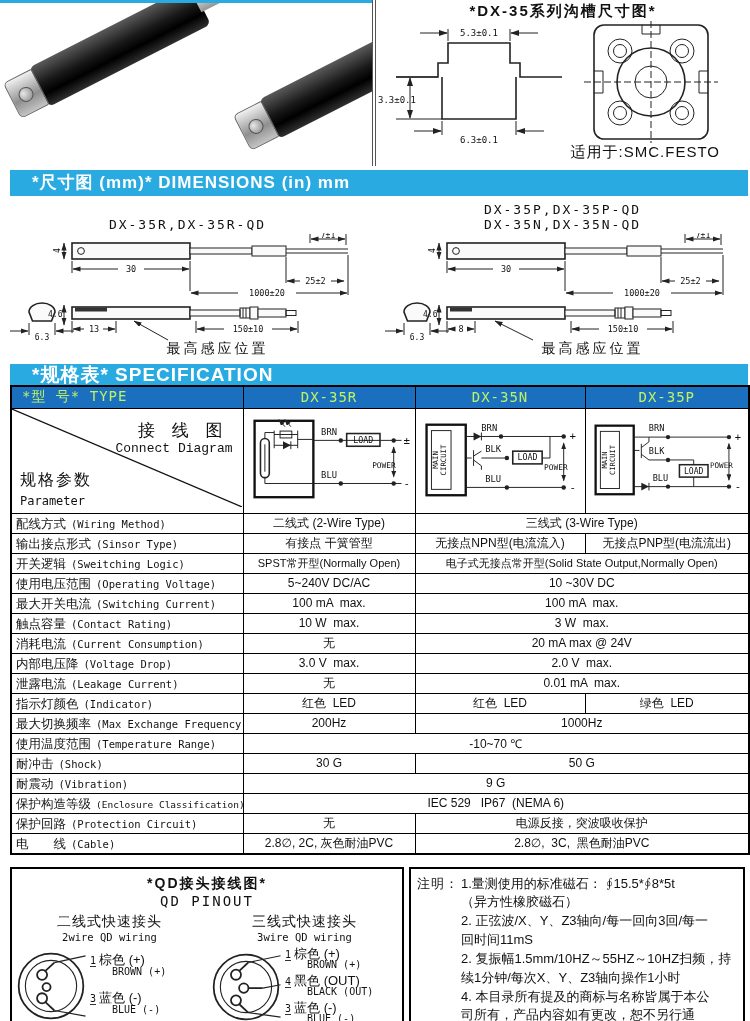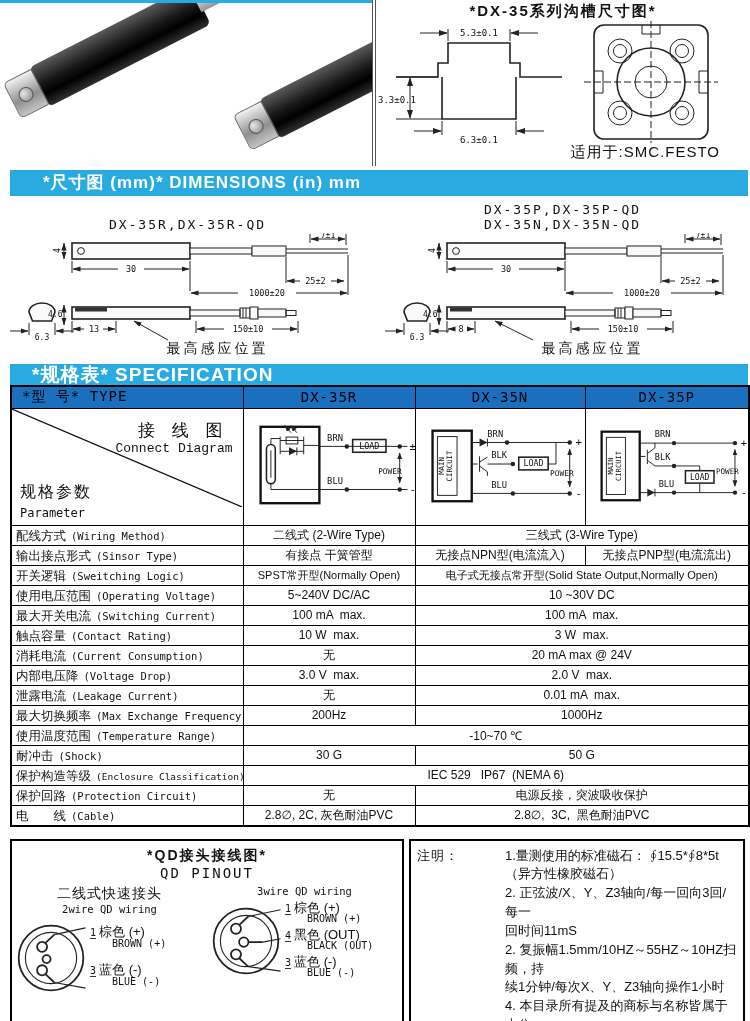--- a/index.html
+++ b/index.html
@@ -17,50 +17,50 @@
   .cable{width:230px;height:13px;background:linear-gradient(180deg,#d2d2d2,#949494);margin-left:-3px;flex:none;}
   .sensor1{left:12px;top:76px;}
   .sensor2{left:242px;top:108px;}
   .groove{position:absolute;left:372px;top:0;width:378px;height:166px;border-left:4px double #555;box-sizing:border-box;}
   .groove-title{text-align:center;font-size:15px;font-weight:bold;letter-spacing:2px;padding-top:2px;}
   .groove svg{display:block;}
   .groove-caption{position:absolute;right:30px;bottom:4px;font-size:15px;letter-spacing:1px;}
 
   
   .banner{margin-left:10px;width:738px;box-sizing:border-box;background:#29ABE2;color:#fff;font-weight:bold;letter-spacing:1px;}
-  .banner.dim{height:26px;font-size:17px;line-height:26px;padding-left:33px;margin-top:4px;}
+  .banner.dim{height:26px;font-size:17px;line-height:26px;padding-left:22px;margin-top:4px;}
   .banner.spec{height:21px;font-size:19px;line-height:21px;padding-left:22px;margin-top:6px;}
 
   
   .dims{display:flex;margin-top:4px;height:158px;}
   .dimhalf{width:375px;position:relative;}
   .dimtitle{text-align:center;font-size:13px;letter-spacing:2px;line-height:15px;}
   .dimtitles{height:32px;display:flex;flex-direction:column;justify-content:flex-end;padding-bottom:1px;}
   .dimcap{position:absolute;bottom:0;width:100%;text-align:center;font-size:14px;letter-spacing:3px;padding-left:60px;box-sizing:border-box;}
   svg text{font-family:"DejaVu Sans Mono",monospace;fill:#111;}
   .ln{stroke:#222;stroke-width:1;fill:none;}
   .ln2{stroke:#222;stroke-width:1.6;fill:none;}
   .thk{stroke:#111;stroke-width:2.4;fill:none;}
   .fill-light{fill:#fafafa;}
 
   
   table.spec{border-collapse:collapse;margin-left:10px;width:738px;table-layout:fixed;}
   table.spec td,table.spec th{border:1px solid #000;box-sizing:border-box;overflow:hidden;}
   table.spec{border:2px solid #000;}
-  tr.hdr{background:#1B6FBF;color:#000000;height:22px;}
+  tr.hdr{background:#1B6FBF;color:#bef264;height:22px;}
   tr.hdr td{font-size:14px;letter-spacing:1px;font-family:"DejaVu Sans Mono",monospace;}
   td.typelbl{padding-left:10px;}
   td.colhead{text-align:center;}
   tr.diag{height:100px;}
   td.corner{position:relative;padding:0;}
   .corner-zh{position:absolute;right:14px;top:10px;font-size:17px;letter-spacing:6px;}
   .corner-en{position:absolute;right:10px;top:32px;font-size:13px;font-family:Liberation Mono, monospace;}
   .corner-pzh{position:absolute;left:8px;bottom:22px;font-size:16px;letter-spacing:2px;}
   .corner-pen{position:absolute;left:8px;bottom:5px;font-size:12px;font-family:"DejaVu Sans Mono",monospace;}
-  td.diagcell{text-align:left;vertical-align:middle;padding:8px;}
+  td.diagcell{text-align:left;vertical-align:middle;padding:2px;}
   tr.r{height:18px;}
   td.lbl{padding:0 0 0 4px;white-space:nowrap;}
   td.lbl .zh{font-size:12.5px;}
   td.lbl .en{font-size:10.5px;margin-left:5px;font-family:"DejaVu Sans Mono",monospace;}
   td.val{text-align:center;font-size:12px;white-space:pre;padding:0 2px;}
 
   
   .bottom{display:flex;margin:12px 0 0 10px;gap:5px;}
   .qdbox{width:394px;border:2px solid #000;box-sizing:border-box;height:186px;position:relative;}
   .qdtitle1{text-align:center;font-size:14px;font-weight:bold;letter-spacing:2px;margin-top:6px;}
@@ -71,21 +71,21 @@
   .qdsub-en{text-align:center;font-size:10.5px;font-family:"DejaVu Sans Mono",monospace;}
   .qdconn{display:flex;align-items:center;margin-top:4px;}
   .pinlabels{font-size:13px;line-height:1.05;}
   .pinrow{margin-bottom:3px;}
   .pin-n{font-size:10px;font-family:"DejaVu Sans Mono",monospace;margin-right:3px;border-bottom:1px solid #333;}
   .pin-en{font-size:10px;font-family:"DejaVu Sans Mono",monospace;padding-left:22px;}
   .notebox{width:336px;border:2px solid #000;box-sizing:border-box;height:186px;padding:6px 4px 0 6px;}
   .notes{display:flex;font-size:13px;}
   .noteprefix{white-space:nowrap;letter-spacing:1px;}
   .noteitems{padding-left:2px;}
-  .note-item{white-space:pre-line;line-height:1.45;margin-left:44px;}
+  .note-item{white-space:pre-line;line-height:1.45;}
 </style>
 </head>
 <body>
 
 <div class="top">
   <div class="topline"></div>
   <div class="photo">
     <div class="sensor sensor1">
       <div class="tip">
           <div class="screw"></div>
@@ -475,32 +475,42 @@
     <td class="lbl"><span class="zh">内部电压降</span><span class="en">(Voltage Drop)</span></td>
     <td class="val">3.0 V  max.</td>
     <td class="val" colspan="2">2.0 V  max.</td>
   </tr>
   <tr class="r">
     <td class="lbl"><span class="zh">泄露电流</span><span class="en">(Leakage Current)</span></td>
     <td class="val">无</td>
     <td class="val" colspan="2">0.01 mA  max.</td>
   </tr>
   <tr class="r">
+    <td class="lbl"><span class="zh">指示灯颜色</span><span class="en">(Indicator)</span></td>
+    <td class="val">红色  LED</td>
+    <td class="val">红色  LED</td>
+    <td class="val">绿色  LED</td>
+  </tr>
+  <tr class="r">
     <td class="lbl"><span class="zh">最大切换频率</span><span class="en">(Max Exchange Frequency)</span></td>
     <td class="val">200Hz</td>
     <td class="val" colspan="2">1000Hz</td>
   </tr>
   <tr class="r">
     <td class="lbl"><span class="zh">使用温度范围</span><span class="en">(Temperature Range)</span></td>
     <td class="val" colspan="3">-10~70 ℃</td>
   </tr>
   <tr class="r">
     <td class="lbl"><span class="zh">耐冲击</span><span class="en">(Shock)</span></td>
     <td class="val">30 G</td>
     <td class="val" colspan="2">50 G</td>
+  </tr>
+  <tr class="r">
+    <td class="lbl"><span class="zh">耐震动</span><span class="en">(Vibration)</span></td>
+    <td class="val" colspan="3">9 G</td>
   </tr>
   <tr class="r">
     <td class="lbl"><span class="zh">保护构造等级</span><span class="en" style="font-size:9.5px">(Enclosure Classification)</span></td>
     <td class="val" colspan="3">IEC 529   IP67  (NEMA 6)</td>
   </tr>
   <tr class="r">
     <td class="lbl"><span class="zh">保护回路</span><span class="en">(Protection Circuit)</span></td>
     <td class="val">无</td>
     <td class="val" colspan="2">电源反接，突波吸收保护</td>
   </tr>
@@ -534,20 +544,21 @@
           </svg>
           <div class="pinlabels">
             <div class="pinrow"><span class="pin-n">1</span><span>棕色 (+)</span>
               <div class="pin-en">BROWN (+)</div></div>
             <div class="pinrow" style="margin-top:14px"><span class="pin-n">3</span><span>蓝色 (-)</span>
               <div class="pin-en">BLUE (-)</div></div>
           </div>
         </div>
       </div>
       <div class="qdcol">
+        <div class="qdsub-zh">三线式快速接头</div>
         <div class="qdsub-en">3wire QD wiring</div>
         <div class="qdconn">
           <svg width="78" height="78" viewBox="0 0 70 70">
             <circle class="ln2" cx="35" cy="35" r="29"></circle>
             <circle class="ln" cx="35" cy="35" r="23"></circle>
             <circle class="ln2" cx="26" cy="24" r="4.5"></circle>
               <line class="ln2" x1="29" y1="20.5" x2="37" y2="13"></line>
             <circle class="ln2" cx="33" cy="36" r="4.2"></circle>
               <line class="ln2" x1="37.2" y1="36" x2="50" y2="36"></line>
             <circle class="ln2" cx="26" cy="47" r="4.5"></circle>

